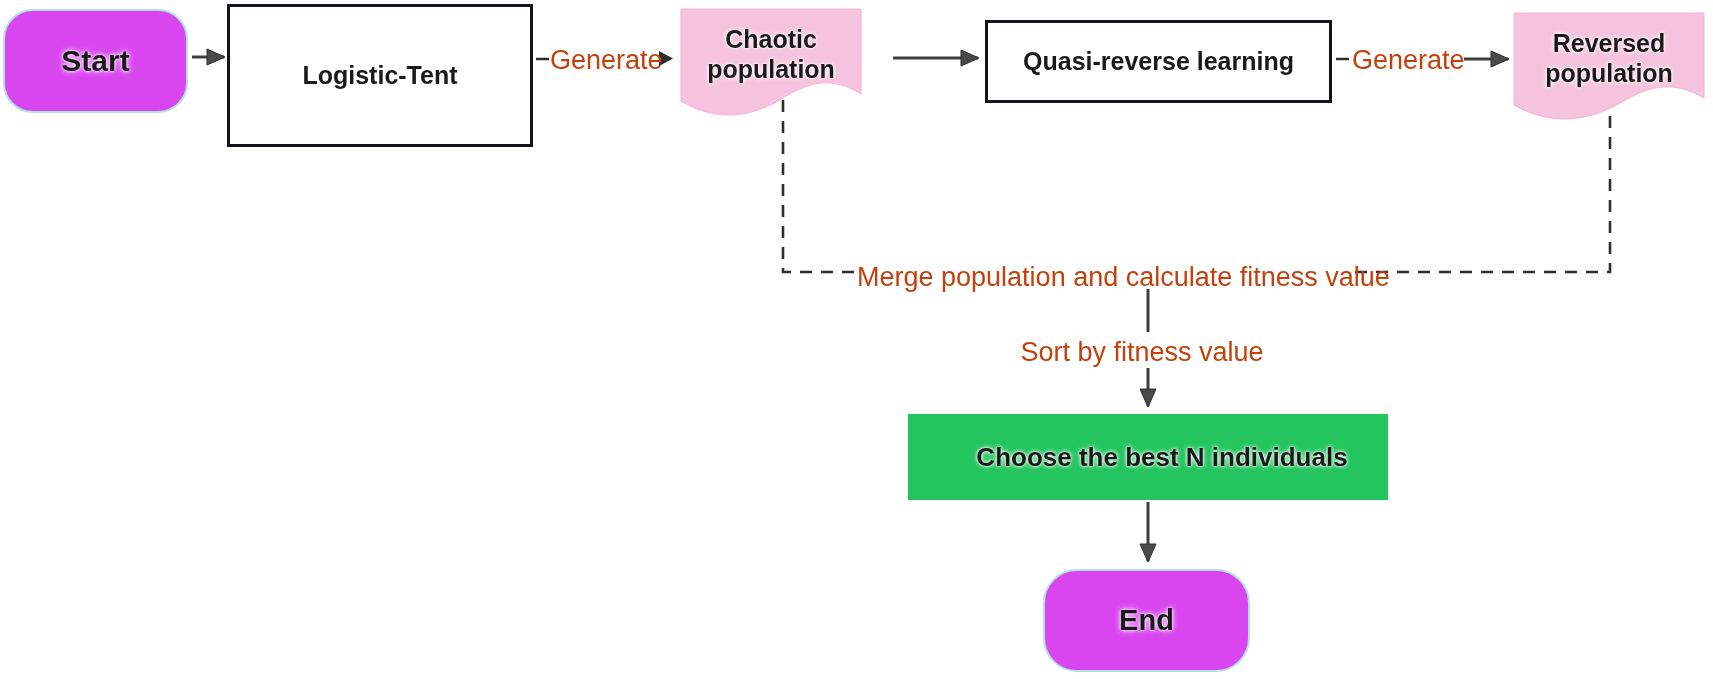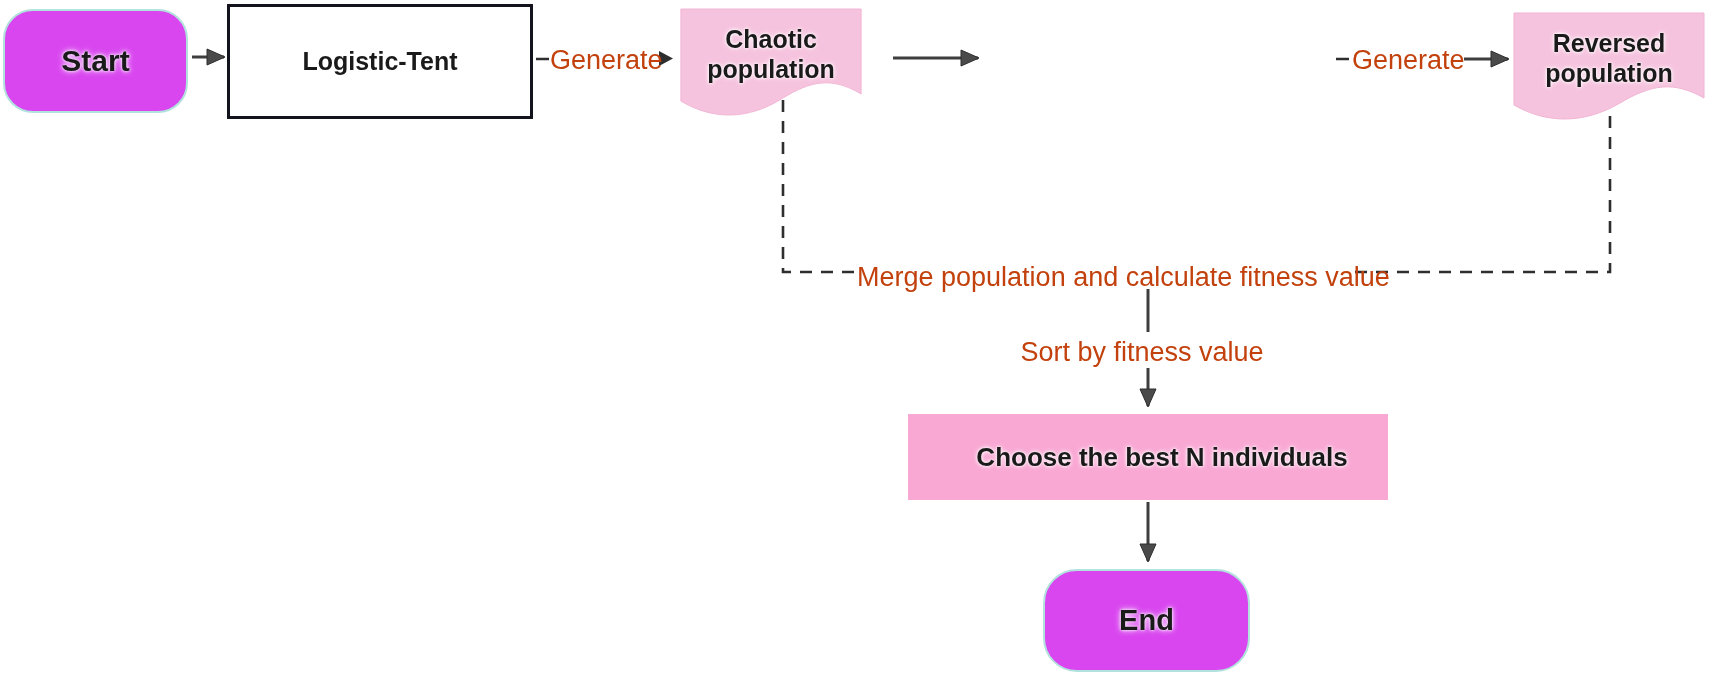--- a/index.html
+++ b/index.html
@@ -19,21 +19,21 @@
     border-radius:30px;
     font-weight:bold;font-size:30px;
     text-shadow:0 0 3px #ffffff,0 0 6px #ffffff;
   }
   .process{
     background:#ffffff;
     border:3px solid #13131d;
     font-weight:bold;font-size:25px;line-height:1.3;
   }
   .filled{
-    background:#f9a8d4;
+    background:#22c55e;
     border:none;
     font-weight:bold;font-size:26px;
     text-shadow:0 0 3px #ffffff,0 0 5px #ffffff;
     padding-left:28px;
   }
   .doc{display:block;}
   .doc .doc-bg{position:absolute;left:0;top:0;width:100%;height:100%;}
   .doc .doc-label{
     position:absolute;left:0;top:0;width:100%;height:78%;
     display:flex;flex-direction:column;align-items:center;justify-content:center;
@@ -78,38 +78,41 @@
 
     <line x1="1148" y1="368" x2="1148" y2="406" stroke="#3e3e3e" stroke-width="3" marker-end="url(#headBig)"></line>
 
     <line x1="1148" y1="502" x2="1148" y2="561" stroke="#3e3e3e" stroke-width="3" marker-end="url(#headBig)"></line>
   </svg>
 
   <div class="node terminal" style="left:3px;top:9px;width:185px;height:104px;">
     <span>Start</span>
   </div>
 
-  <div class="node process" style="left:227px;top:4px;width:306px;height:115px;">
+  <div class="node process" style="left:227px;top:4px;width:306px;height:143px;">
     <div>
       <span class="line2">Logistic-Tent</span>
     </div>
   </div>
 
   <div class="edge-label" style="left:550px;top:45px;width:106px;">Generate</div>
 
   <div class="node doc" style="left:680px;top:8px;width:182px;height:118px;">
     <svg class="doc-bg" viewBox="0 0 210 118" preserveAspectRatio="none">
       <path d="M1,1 L209,1 L209,86 C176,69 152,72 117,91 C78,112 37,112 1,93 Z" fill="#f6c3de" stroke="#f2b4d4" stroke-width="1"></path>
     </svg>
     <div class="doc-label">
       <span class="line2">Chaotic</span>
       <span class="line2">population</span>
     </div>
   </div>
 
+  <div class="node process" style="left:985px;top:20px;width:347px;height:83px;">
+    <span>Quasi-reverse learning</span>
+  </div>
 
   <div class="edge-label" style="left:1352px;top:45px;width:110px;">Generate</div>
 
   <div class="node doc" style="left:1513px;top:12px;width:192px;height:118px;">
     <svg class="doc-bg" viewBox="0 0 192 118" preserveAspectRatio="none">
       <path d="M1,1 L191,1 L191,86 C161,69 139,72 107,91 C71,112 34,112 1,93 Z" fill="#f6c3de" stroke="#f2b4d4" stroke-width="1"></path>
     </svg>
     <div class="doc-label">
       <span class="line2">Reversed</span>
       <span class="line2">population</span>

